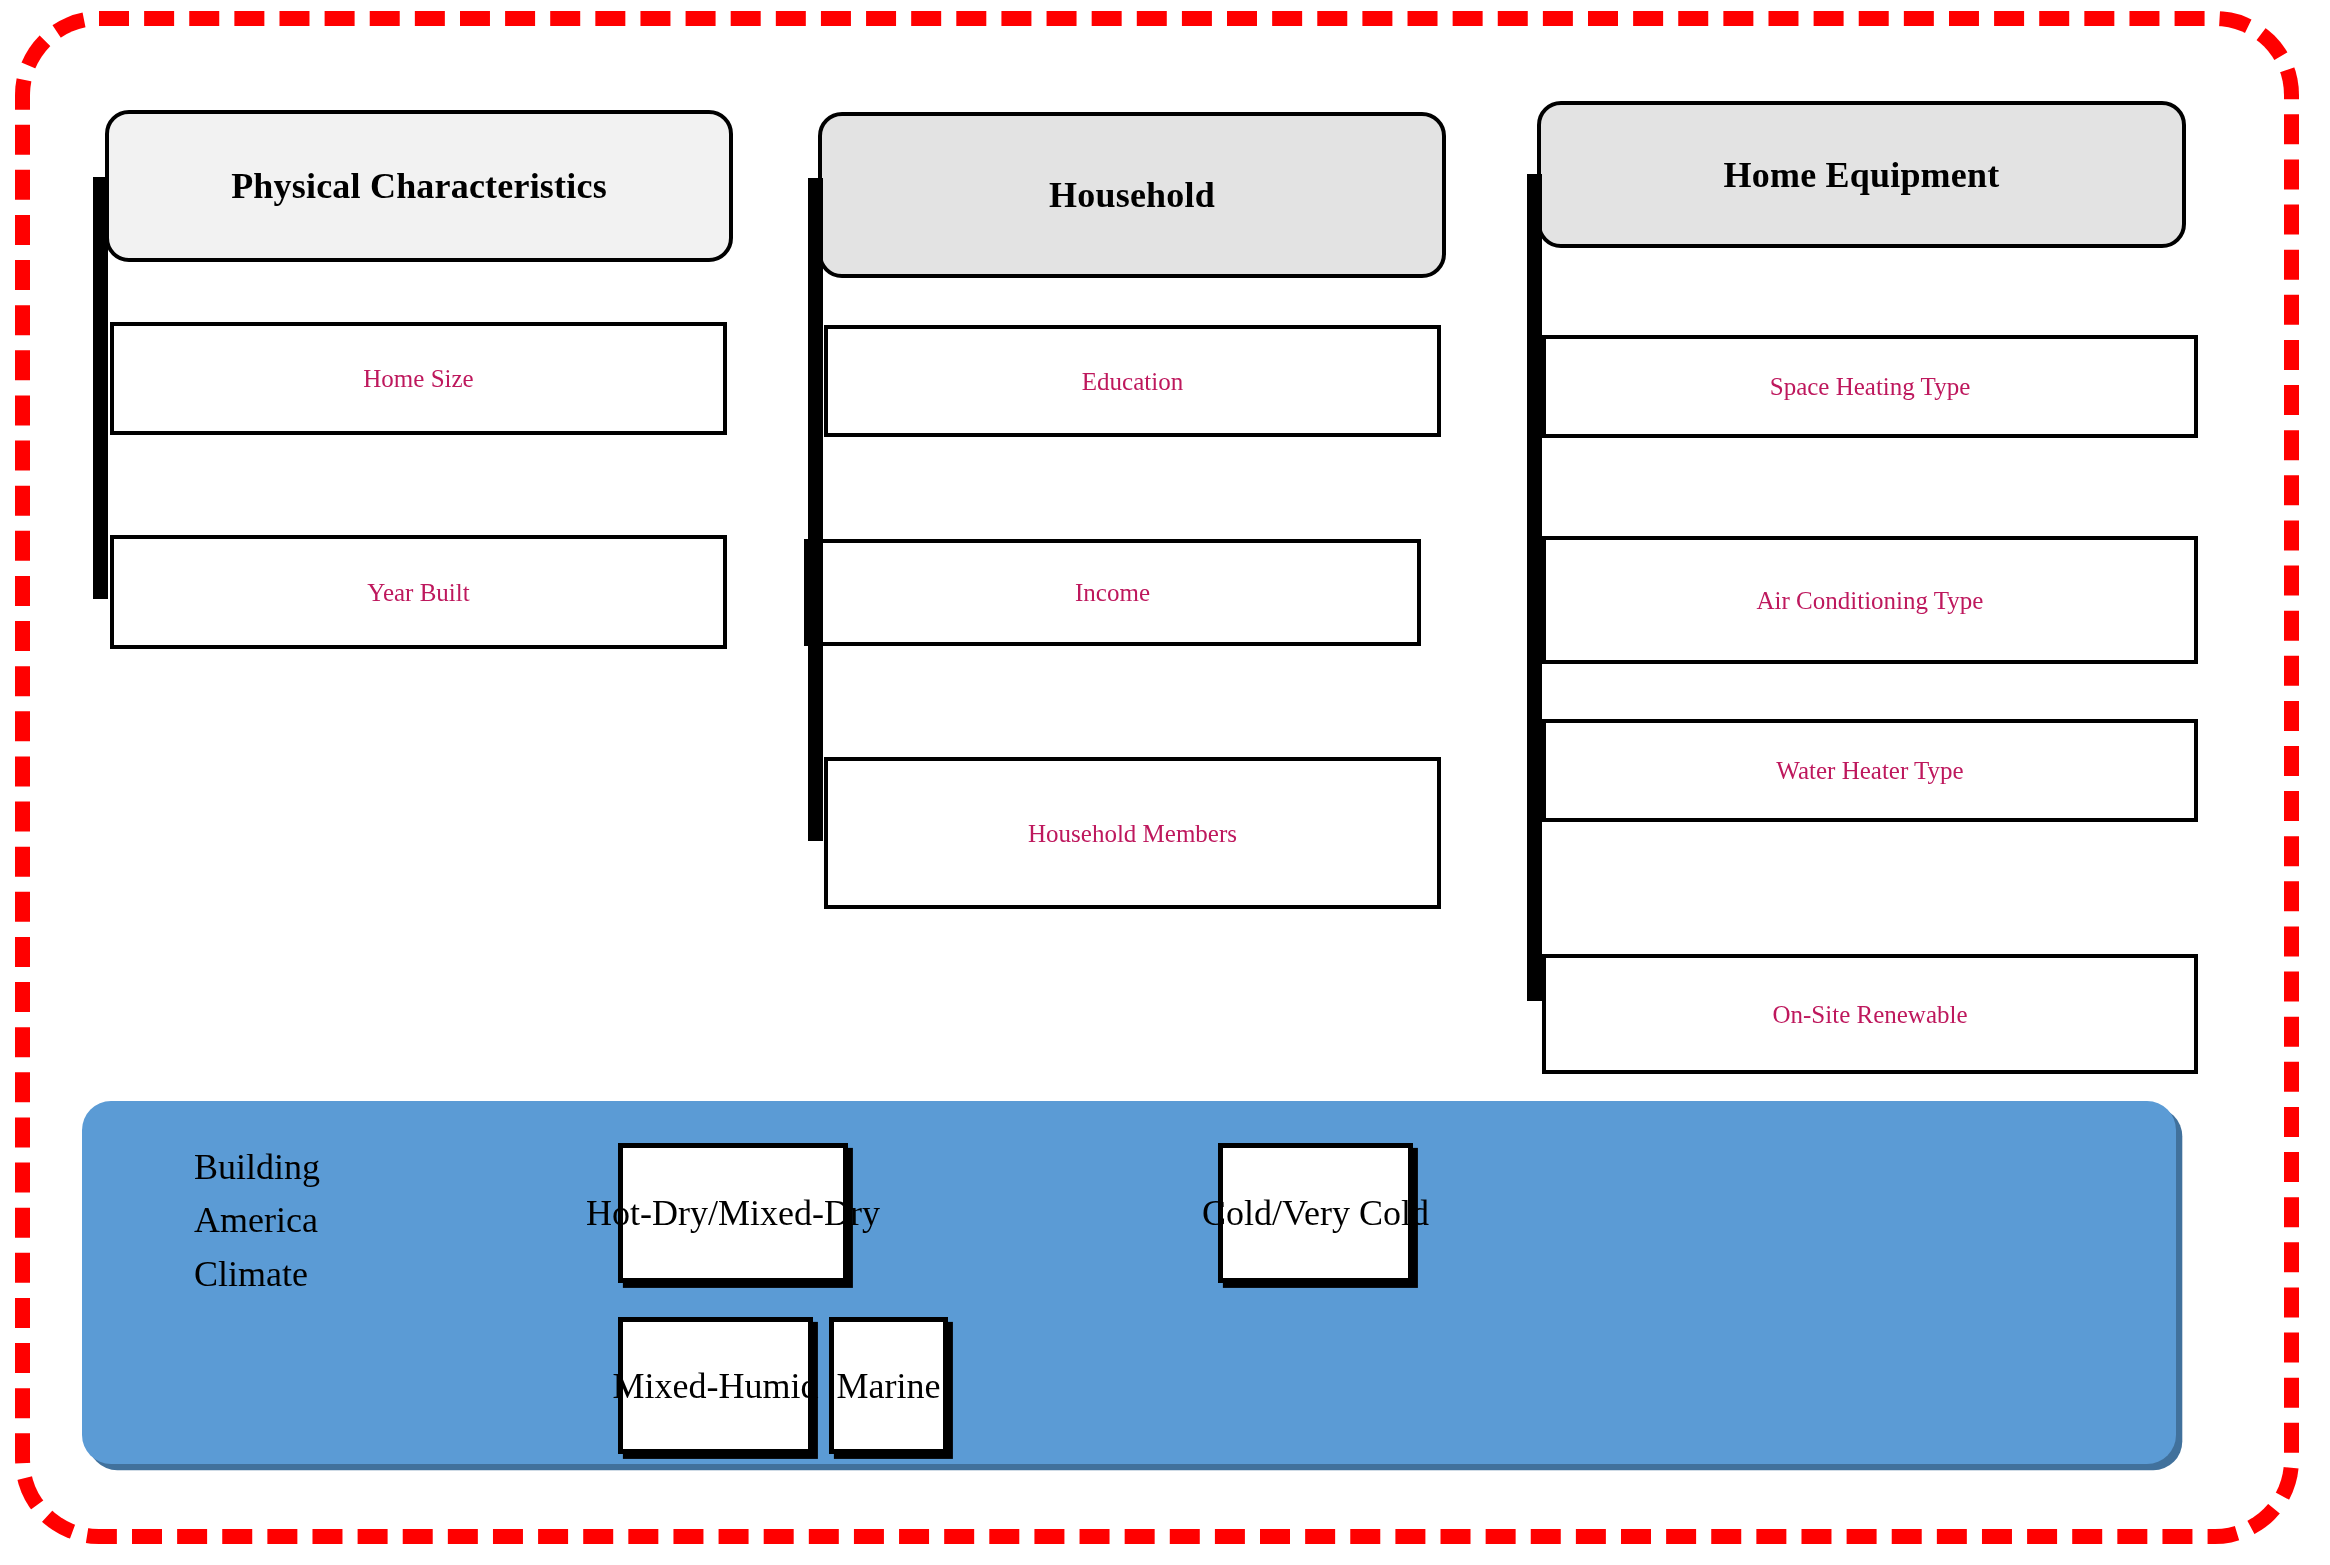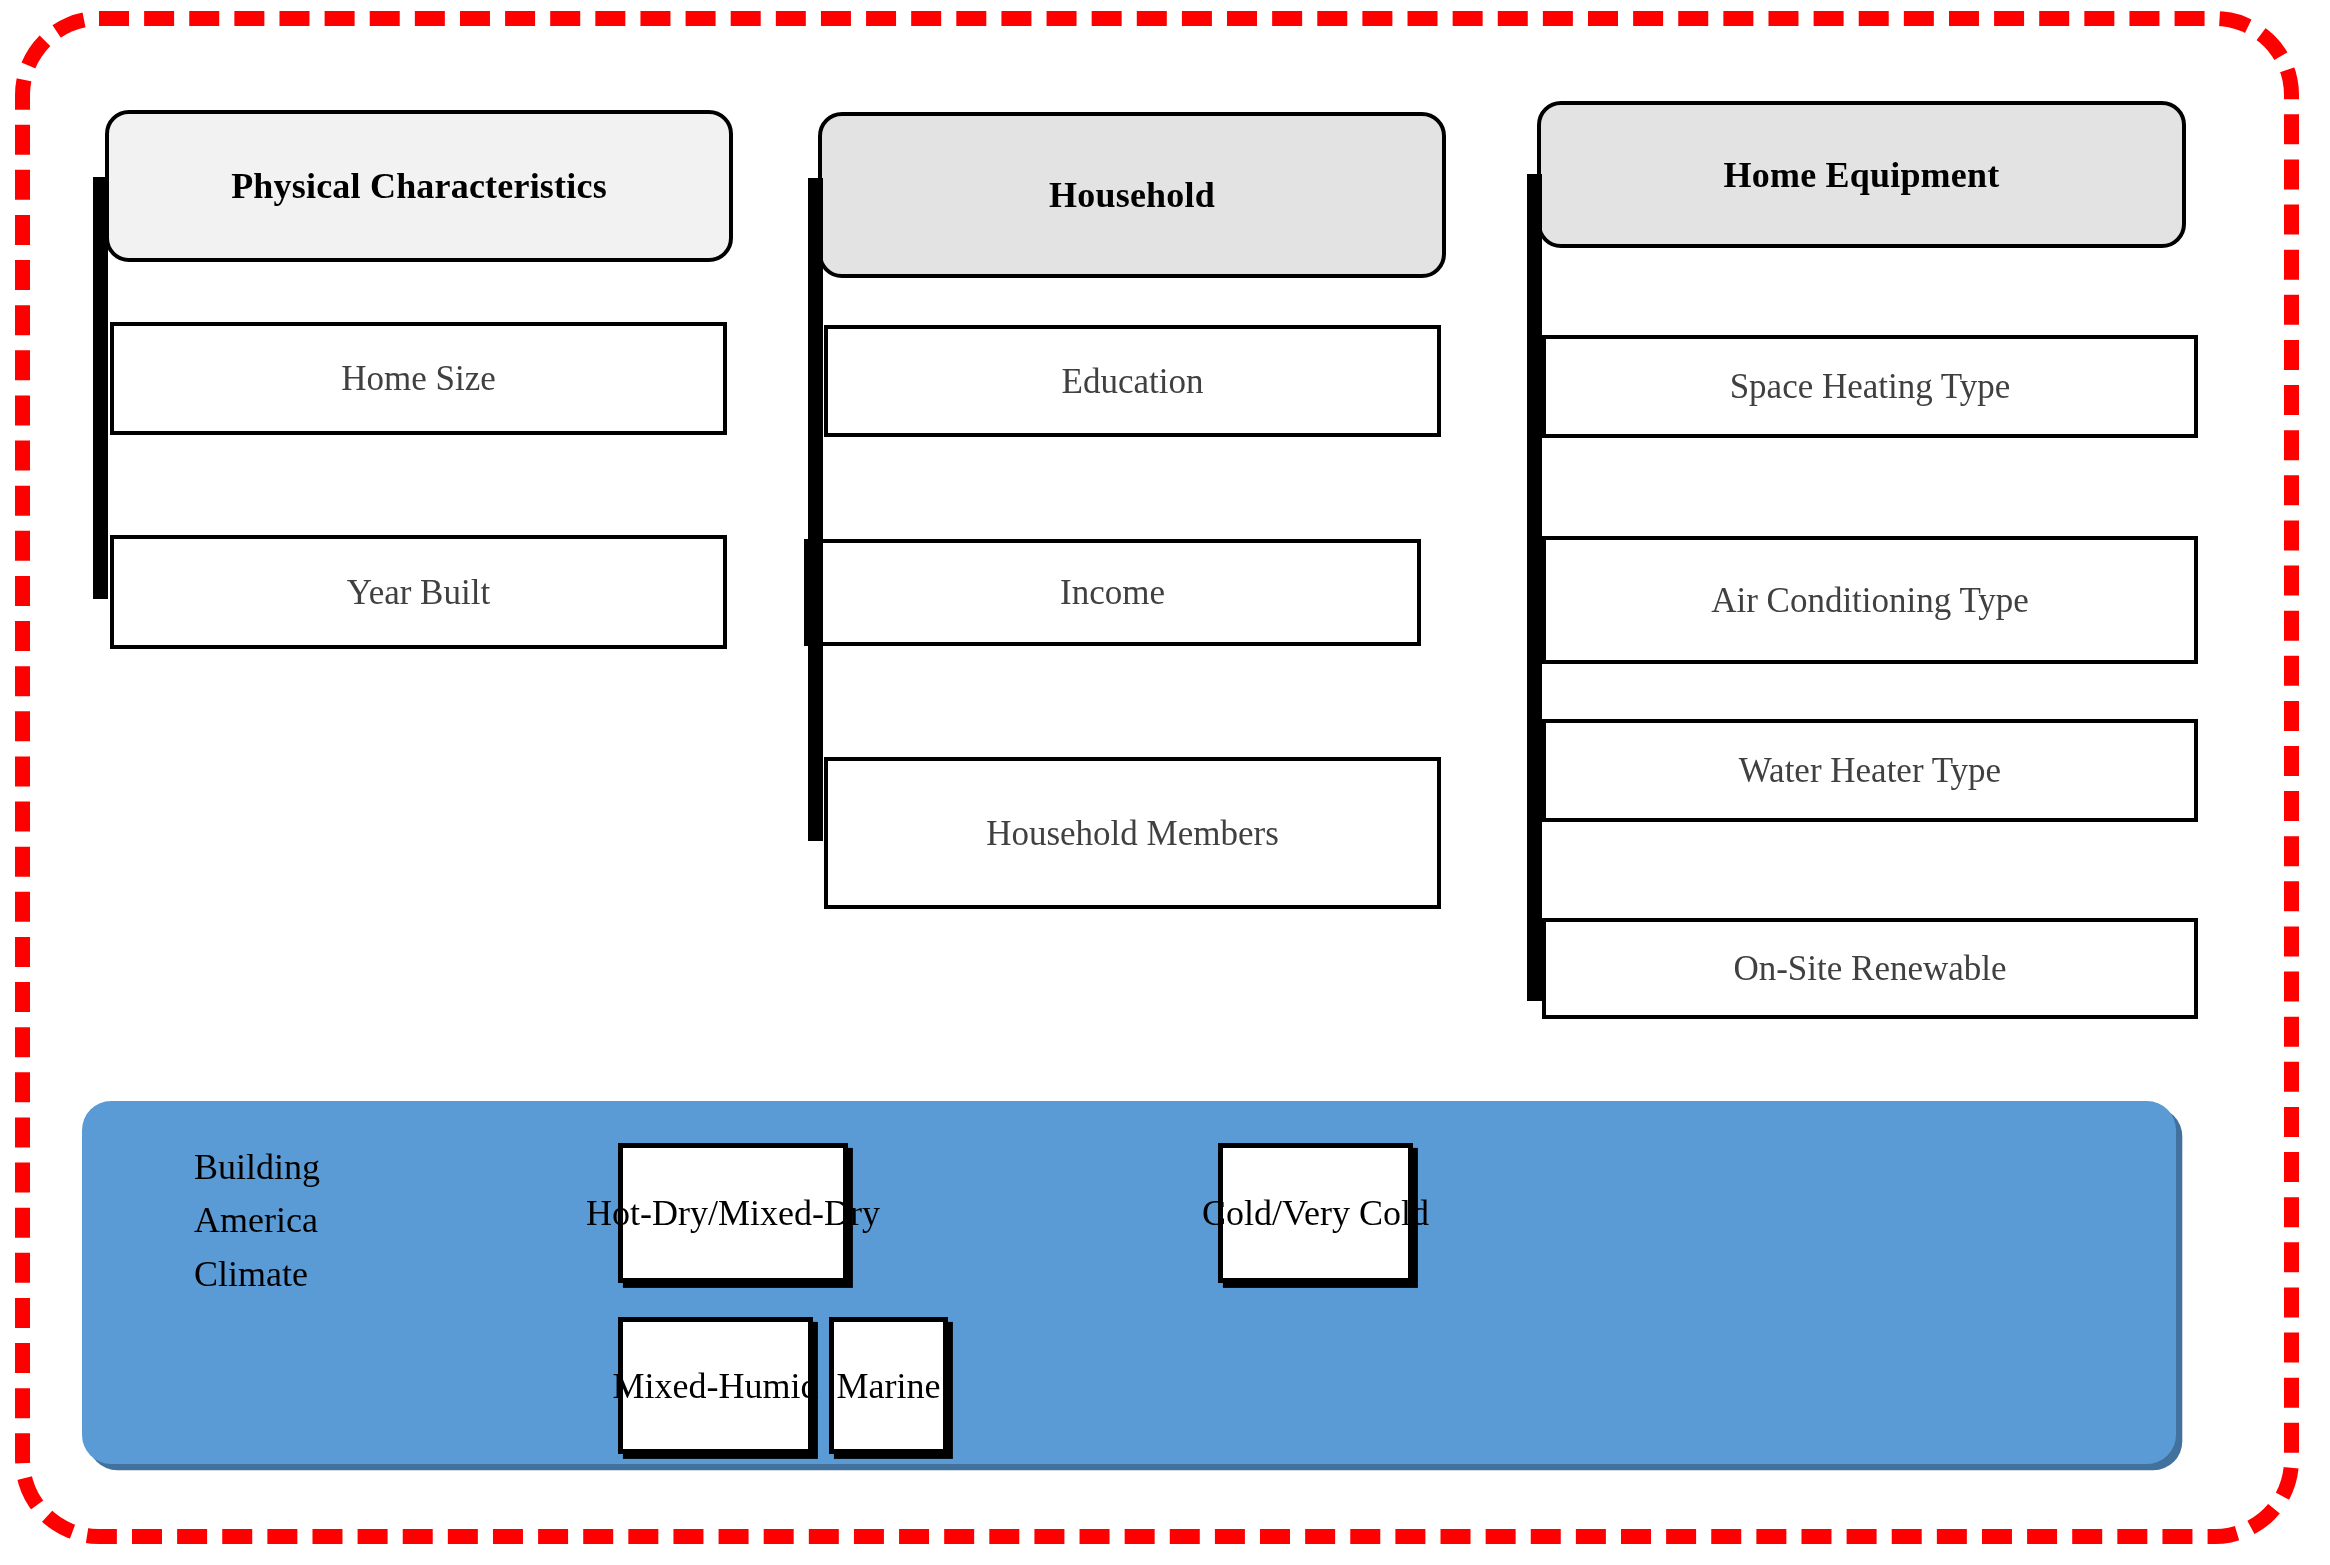--- a/index.html
+++ b/index.html
@@ -66,22 +66,22 @@
     position: absolute;
     box-sizing: border-box;
     background: #ffffff;
     border: 4.9px solid #000000;
     display: flex;
     align-items: center;
     justify-content: center;
     z-index: 1;
   }
   .item-box span {
-    font-size: 35px;
-    color: #404040;
+    font-size: 25px;
+    color: #be185d;
     line-height: 1;
     white-space: nowrap;
   }
 
   
   #climate-panel {
     position: absolute;
     left: 82px;
     top: 1101px;
     width: 2094px;
@@ -174,21 +174,21 @@
     </div>
 
     <div class="item-box" style="left:1542px; top:536px; width:656px; height:128px;">
       <span>Air Conditioning Type</span>
     </div>
 
     <div class="item-box" style="left:1542px; top:719px; width:656px; height:103px;">
       <span>Water Heater Type</span>
     </div>
 
-    <div class="item-box" style="left:1542px; top:918px; width:656px; height:101px;text-align:center;">
+    <div class="item-box" style="left:1542px; top:954px; width:656px; height:120px;text-align:center;">
       <span>On-Site Renewable</span>
     </div>
   </div>
 
   <div id="climate-panel">
 
     <div id="climate-label">
       <div>Building</div>
       <div>America</div>
       <div>Climate</div>

